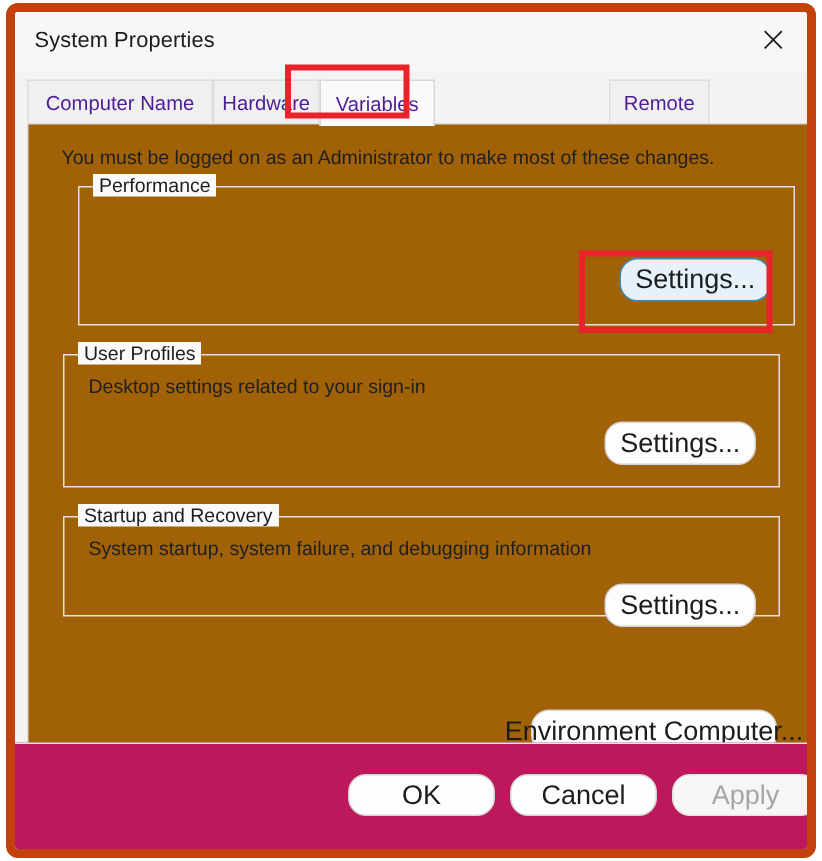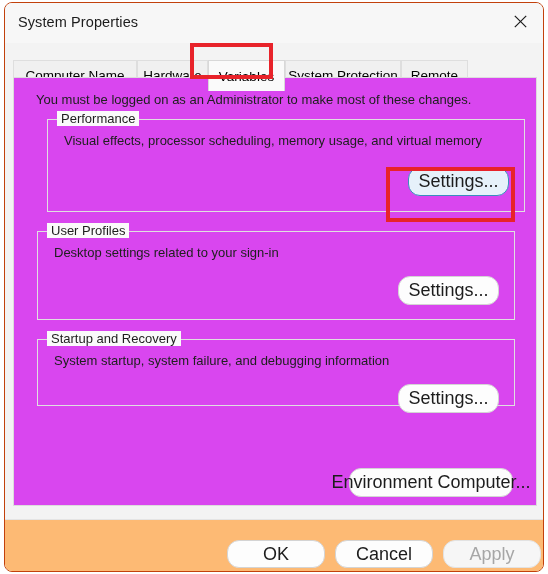--- a/index.html
+++ b/index.html
@@ -16,21 +16,21 @@
   }
 
   
   .window {
     position: absolute;
     left: 4px;
     top: 2px;
     width: 540px;
     height: 570px;
     background: #f3f3f3;
-    border: 1px solid #c2410c;
+    border: 6px solid #c2410c;
     border-radius: 8px;
     box-sizing: border-box;
     overflow: hidden;
   }
 
   
   .titlebar {
     position: absolute;
     left: 0; top: 0;
     width: 100%;
@@ -63,28 +63,28 @@
   
   .tabstrip {
     position: absolute;
     left: 8px;
     top: 45px;
     width: 524px;
     height: 30px;
   }
   .tab {
     position: absolute;
-    top: 12px;
+    top: 0;
     height: 30px;
     display: flex;
     align-items: center;
     justify-content: center;
     box-sizing: border-box;
     font-size: 13.5px;
-    color: #000000;
+    color: #4c1d95;
     background: #f0f0f0;
     border: 1px solid #dedede;
     border-bottom: none;
     white-space: nowrap;
     padding: 0 8px;
     cursor: default;
     text-align: center;
   }
   .tab.selected {
     background: #fafafa;
@@ -93,21 +93,21 @@
     height: 31px;
   }
 
   
   .panel {
     position: absolute;
     left: 8px;
     top: 74px;
     width: 524px;
     height: 429px;
-    background: #d946ef;
+    background: #a16207;
     border: 1px solid #dcdcdc;
     box-sizing: border-box;
   }
 
   .admin-note {
     position: absolute;
     left: 22px;
     top: 14px;
     font-size: 13px;
     color: #202020;
@@ -169,22 +169,22 @@
     background: #f6f6f6;
     border-color: #e2e2e2;
   }
 
   
   .footer {
     position: absolute;
     left: 0;
     bottom: 0;
     width: 100%;
-    height: 52px;
-    background: #fdba74;
+    height: 71px;
+    background: #be185d;
     border-top: 1px solid #e4e4e4;
     box-sizing: border-box;
   }
 
   
   .redbox {
     position: absolute;
     border: 4px solid #e8232a;
     box-sizing: border-box;
     pointer-events: none;
@@ -209,35 +209,31 @@
   <div class="tabstrip">
     <div class="tab" style="left:0px; width:124px;">
       <span>Computer Name</span>
     </div>
     <div class="tab" style="left:124px; width:71px;">
       <span>Hardware</span>
     </div>
     <div class="tab selected" style="left:195px; width:77px;">
       <span>Variables</span>
     </div>
-    <div class="tab" style="left:272px; width:116px;">
-      <span>System Protection</span>
-    </div>
     <div class="tab" style="left:388px; width:67px;">
       <span>Remote</span>
     </div>
   </div>
 
   <div class="panel">
 
     <div class="admin-note">You must be logged on as an Administrator to make most of these changes.</div>
 
     <div class="group" style="top:41px; height:93px;margin-left:10px;">
       <div class="group-label">Performance</div>
-      <div class="group-desc">Visual effects, processor scheduling, memory usage, and virtual memory</div>
       <button class="btn focused" style="right:15px; top:47px; width:101px; height:29px;">Settings...</button>
     </div>
 
     <div class="group" style="top:153px; height:89px;">
       <div class="group-label">User Profiles</div>
       <div class="group-desc">Desktop settings related to your sign-in</div>
       <button class="btn" style="right:15px; top:44px; width:101px; height:29px;">Settings...</button>
     </div>
 
     <div class="group" style="top:261px; height:67px;">

